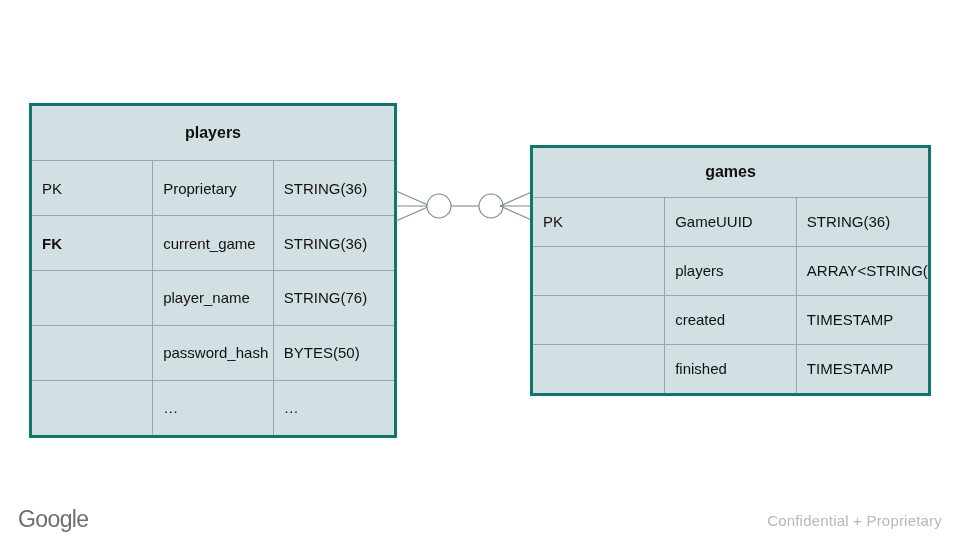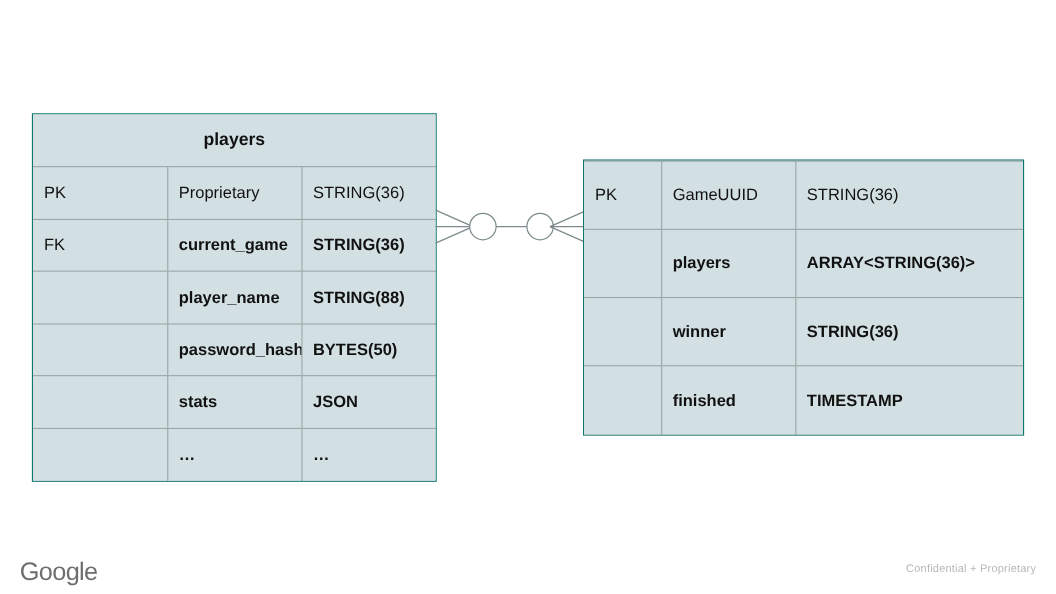--- a/index.html
+++ b/index.html
@@ -18,21 +18,21 @@
 
   .slide {
     position: absolute;
     left: 0; top: 0;
     width: 960px; height: 540px;
   }
 
   
   .entity {
     position: absolute;
-    border: 1px solid #0f766e;
+    border: 3px solid #0f766e;
     background: #d3e0e3;
     box-sizing: border-box;
     border-collapse: collapse;
   }
   .entity table {
     border-collapse: collapse;
     width: 100%;
     height: 100%;
     table-layout: fixed;
   }
@@ -40,32 +40,31 @@
     border: 1px solid #9aa7a9;
     background: #d3e0e3;
     color: #111111;
     font-size: 15px;
     padding: 0 10px;
     height: 42px;
     box-sizing: border-box;
     white-space: nowrap;
     overflow: hidden;
     vertical-align: middle;
-    font-weight: bold;
   }
   .entity td.title {
     text-align: center;
     font-weight: bold;
     font-size: 16px;
     border-left: none;
     border-right: none;
     border-top: none;
   }
   .entity td.key {
-    font-weight: normal;
+    font-weight: bold;
     font-size: 15px;
     border-left: none;
   }
   .entity td.last {
     border-right: none;
   }
   .entity tr.bold td {
     font-weight: normal;
   }
   .entity tr.lastrow td {
@@ -101,21 +100,21 @@
     position: absolute;
     left: 18px;
     top: 505px;
     width: 100px;
     height: 30px;
   }
   #confidential-note {
     position: absolute;
     right: 18px;
     top: 512px;
-    font-size: 10px;
+    font-size: 15px;
     color: #b7b7b7;
     letter-spacing: 0.2px;
     white-space: nowrap;
   }
 </style>
 </head>
 <body>
 
 <div class="slide">
 
@@ -131,31 +130,26 @@
         <td class="last">STRING(36)</td>
       </tr>
       <tr>
         <td class="key">FK</td>
         <td>current_game</td>
         <td class="last">STRING(36)</td>
       </tr>
       <tr>
         <td class="key"></td>
         <td>player_name</td>
-        <td class="last">STRING(88)</td>
+        <td class="last">STRING(76)</td>
       </tr>
       <tr>
         <td class="key"></td>
         <td>password_hash</td>
         <td class="last">BYTES(50)</td>
-      </tr>
-      <tr>
-        <td class="key"></td>
-        <td>stats</td>
-        <td class="last">JSON</td>
       </tr>
       <tr class="lastrow">
         <td class="key"></td>
         <td>…</td>
         <td class="last">…</td>
       </tr>
     </tbody>
       </table>
   </div>
 
@@ -174,34 +168,37 @@
 
       <line x1="110" y1="28" x2="144" y2="28"></line>
       <line x1="110" y1="28" x2="144" y2="13"></line>
       <line x1="110" y1="28" x2="144" y2="43"></line>
     </g>
   </svg>
 
   <div class="entity" id="games-entity">
     <table>
       <tbody>
+          <tr>
+        <td class="title" colspan="3">games</td>
+      </tr>
       <tr class="bold">
         <td class="key" style="width:70px">PK</td>
         <td style="width:122px">GameUUID</td>
         <td class="last">STRING(36)</td>
       </tr>
       <tr>
         <td class="key"></td>
         <td>players</td>
         <td class="last">ARRAY&lt;STRING(36)&gt;</td>
       </tr>
       <tr>
         <td class="key"></td>
-        <td>winner</td>
-        <td class="last">STRING(36)</td>
+        <td>created</td>
+        <td class="last">TIMESTAMP</td>
       </tr>
       <tr class="lastrow">
         <td class="key"></td>
         <td>finished</td>
         <td class="last">TIMESTAMP</td>
       </tr>
     </tbody>
       </table>
   </div>
 

